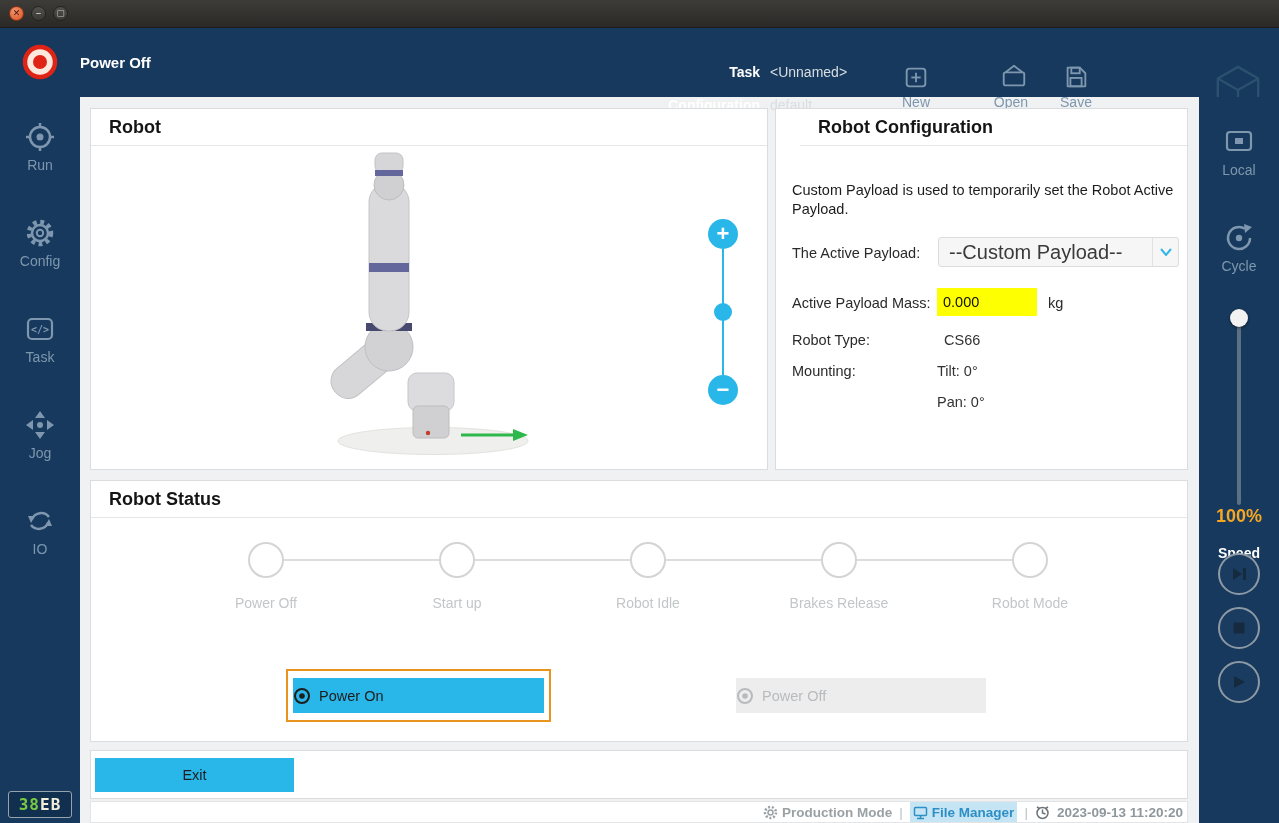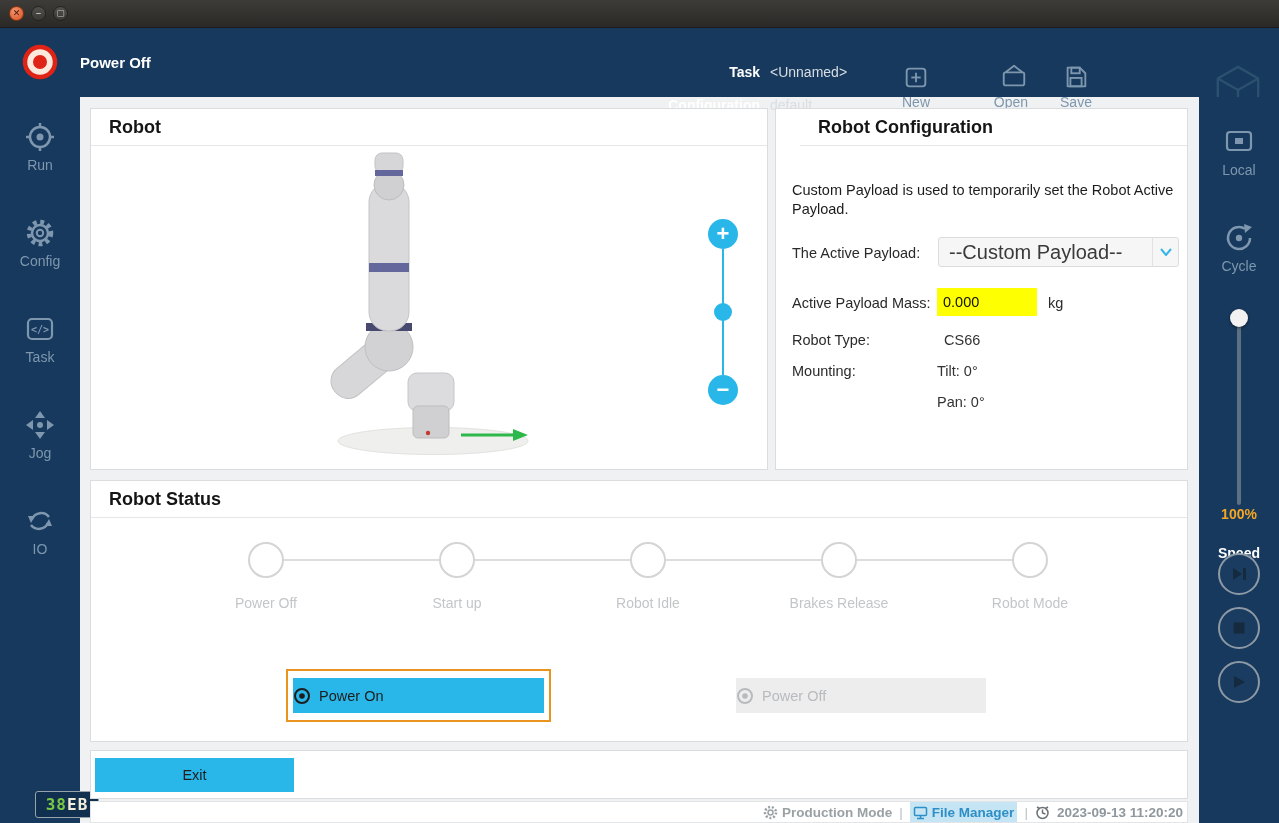--- a/index.html
+++ b/index.html
@@ -38,30 +38,30 @@
 
   
   .sidebar-left,.sidebar-right{position:absolute;top:97px;bottom:0;width:80px;background:#16395d;}
   .sidebar-left{left:0;} .sidebar-right{right:0;}
   .sl-item,.sr-item{position:absolute;left:0;width:80px;display:flex;flex-direction:column;
     align-items:center;gap:5px;color:#7e97ae;font-size:14px;cursor:pointer;}
   .sl-1{top:25px;} .sl-2{top:121px;} .sl-3{top:217px;} .sl-4{top:313px;} .sl-5{top:409px;}
   .sys-badge{position:absolute;left:8px;bottom:5px;width:64px;height:27px;
     border:1px solid #98a2ab;border-radius:3px;background:#11304f;display:flex;
     align-items:center;justify-content:center;font-family:"DejaVu Sans Mono",monospace;
-    font-size:16px;font-weight:bold;letter-spacing:1px;margin-left:27px;}
+    font-size:16px;font-weight:bold;letter-spacing:1px;}
   .sys-badge .g{color:#7ac943;} .sys-badge .w{color:#f3eed9;}
 
   .sr-local{top:30px;} .sr-cycle{top:126px;}
   .speed-slider{position:absolute;left:38px;top:212px;width:4px;height:196px;
     background:#5d7183;border-radius:2px;cursor:pointer;}
   .speed-knob{position:absolute;left:-7px;top:0;width:18px;height:18px;border-radius:50%;
     background:#f2f2f2;box-shadow:0 1px 3px rgba(0,0,0,.55);cursor:pointer;}
   .speed-value{position:absolute;top:409px;width:80px;text-align:center;color:#f5a623;
-    font-weight:bold;font-size:14px;}
+    font-weight:bold;font-size:18px;}
   .speed-label{position:absolute;top:448px;width:80px;text-align:center;color:#fff;
     font-weight:bold;font-size:14px;}
   .transport{position:absolute;left:19px;width:42px;height:42px;border:2px solid #8d99a4;
     border-radius:50%;display:flex;align-items:center;justify-content:center;
     cursor:pointer;background:#1a3c61;}
   .tr-1{top:456px;} .tr-2{top:510px;} .tr-3{top:564px;}
 
   
   .panel{position:absolute;background:#fff;border:1px solid #dadcdd;}
   .panel-robot{left:90px;top:108px;width:678px;height:362px;}

